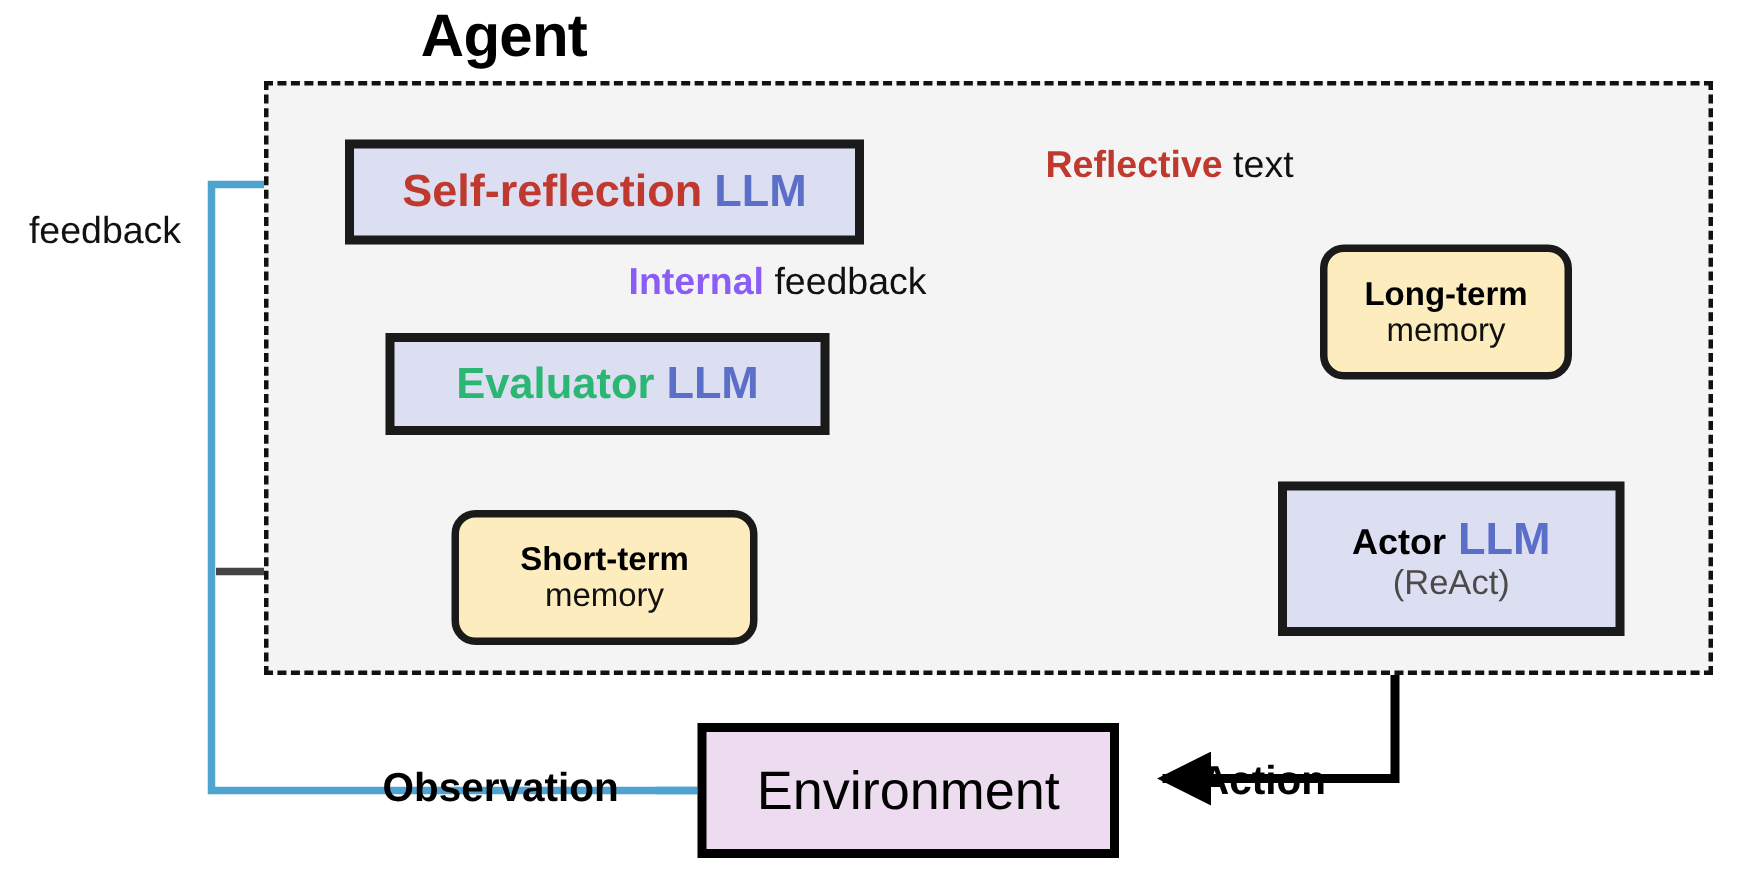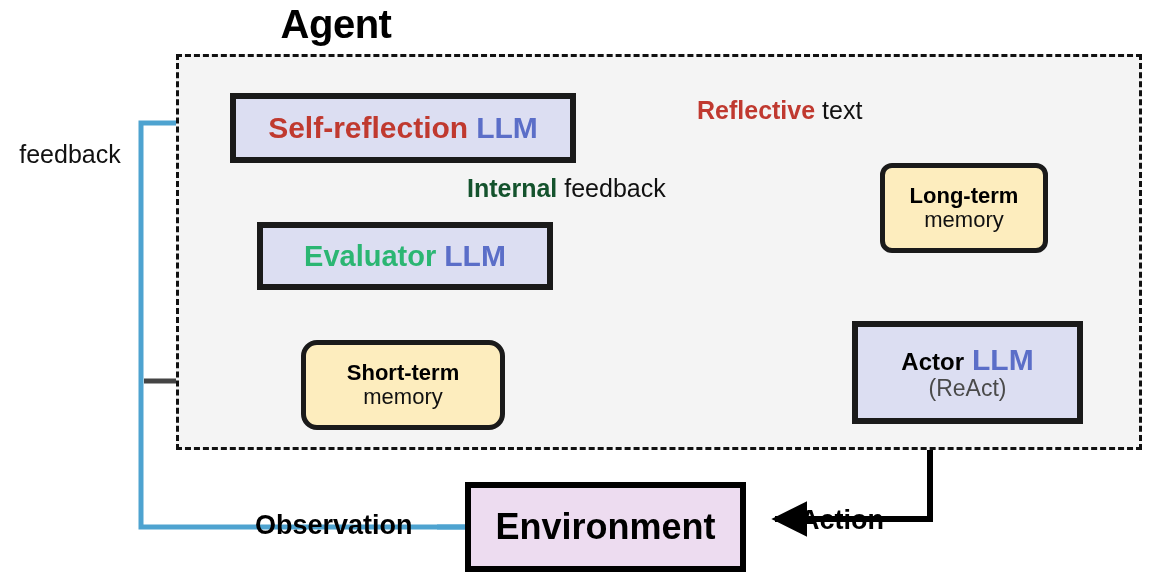--- a/index.html
+++ b/index.html
@@ -68,52 +68,52 @@
   }
   .node-pink {
     background: #eddcf0;
     border: 6px solid #000000;
   }
 
   
   #self-reflection { left: 230px; top: 93px; width: 346px; height: 70px; }
   #evaluator       { left: 257px; top: 222px; width: 296px; height: 68px; }
   #short-term      { left: 301px; top: 340px; width: 204px; height: 90px; align-items: center; }
-  #long-term       { left: 880px; top: 163px; width: 168px; height: 90px; border-radius: 12px; }
+  #long-term       { left: 880px; top: 163px; width: 168px; height: 90px; }
   #actor           { left: 852px; top: 321px; width: 231px; height: 103px; }
   #environment     { left: 465px; top: 482px; width: 281px; height: 90px; }
 
   .t-reflect { font-size: 30px; font-weight: bold; color: #c0392f; }
   .t-llm     { font-size: 30px; font-weight: bold; color: #5b6ec8; }
   .t-eval    { font-size: 29px; font-weight: bold; color: #2bb673; }
   .t-actor   { font-size: 24px; font-weight: bold; color: #000000; }
   .t-react   { font-size: 23px; color: #4a4a4a; }
   .t-memtop  { font-size: 22px; font-weight: bold; color: #000000; }
   .t-memsub  { font-size: 22px; color: #111111; }
-  .t-env     { font-size: 36px; font-weight: bold; color: #000000; text-align: center; }
+  .t-env     { font-size: 36px; font-weight: normal; color: #000000; text-align: center; }
 
   .inline-row { display: flex; align-items: baseline; gap: 8px; white-space: nowrap; }
 
   .lbl {
     position: absolute;
     white-space: nowrap;
   }
   #external-feedback {
     left: 10px; top: 140px; width: 120px;
     text-align: center;
     line-height: 1.18;
   }
   #external-feedback .w1 { font-size: 25px; font-weight: bold; color: #4ea3d0; display:block; }
   #external-feedback .w2 { font-size: 25px; color: #111111; display:block; }
 
   #internal-feedback {
     left: 419px; top: 174px;
     font-size: 25px;
   }
-  #internal-feedback .w1 { font-weight: bold; color: #14532d; margin-left: 48px; }
+  #internal-feedback .w1 { font-weight: bold; color: #8b5cf6; }
   #internal-feedback .w2 { color: #111111; }
 
   #reflective-text {
     left: 697px; top: 96px;
     font-size: 25px;
   }
   #reflective-text .w1 { font-weight: bold; color: #c0392f; }
   #reflective-text .w2 { color: #111111; }
 
   #observation-label {

